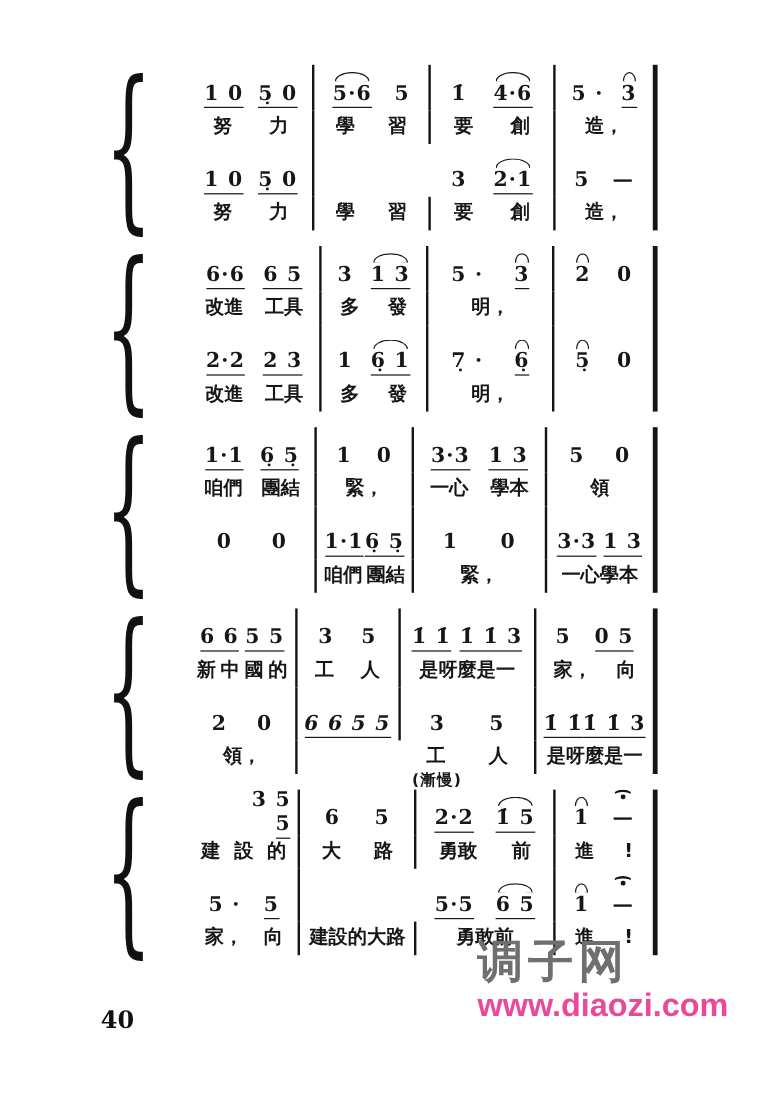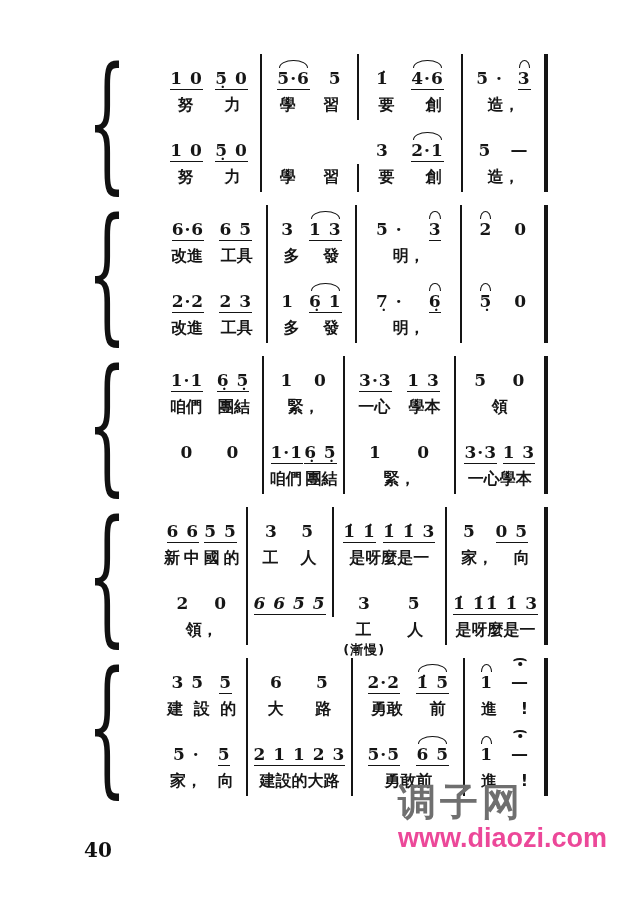--- a/index.html
+++ b/index.html
@@ -330,21 +330,21 @@
           </div>
           <div class="m-lyrics colL" style="grid-area: 4 / 4;">
             <span>是呀麼是一</span>
           </div>
         </div>
       </div>
       <div class="system">
         <span class="brace">{</span>
         <div class="measures">
           <div class="annot">(漸慢)</div>
-          <div class="m-notes" style="grid-area: 1 / 1;">
+          <div class="m-notes" style="grid-area: 1 / 1; flex-direction: column;">
             <span class="cell"><span class="n">3 5</span></span>
             <span class="cell u"><span class="n">5</span></span>
           </div>
           <div class="m-lyrics" style="grid-area: 2 / 1;">
             <span>建</span>
             <span>設</span>
             <span>的</span>
           </div>
           <div class="m-notes" style="grid-area: 1 / 2;">
             <span class="cell"><span class="n">6</span></span>
@@ -370,23 +370,20 @@
             <span>進</span>
             <span>!</span>
           </div>
           <div class="m-notes v2n" style="grid-area: 3 / 1;">
             <span class="cell"><span class="n">5 ·</span></span>
             <span class="cell u"><span class="n">5</span></span>
           </div>
           <div class="m-lyrics" style="grid-area: 4 / 1;">
             <span>家，</span>
             <span>向</span>
-          </div>
-          <div class="m-notes v2n" style="grid-area: 3 / 2;">
-            <span class="cell u"><span class="n">2 1 1 2 3</span></span>
           </div>
           <div class="m-lyrics" style="grid-area: 4 / 2;">
             <span>建設的大路</span>
           </div>
           <div class="m-notes v2n" style="grid-area: 3 / 3;">
             <span class="cell u"><span class="n">5·5</span></span>
             <span class="cell u slur"><span class="n">6 5</span></span>
           </div>
           <div class="m-lyrics" style="grid-area: 4 / 3;">
             <span>勇敢前</span>

